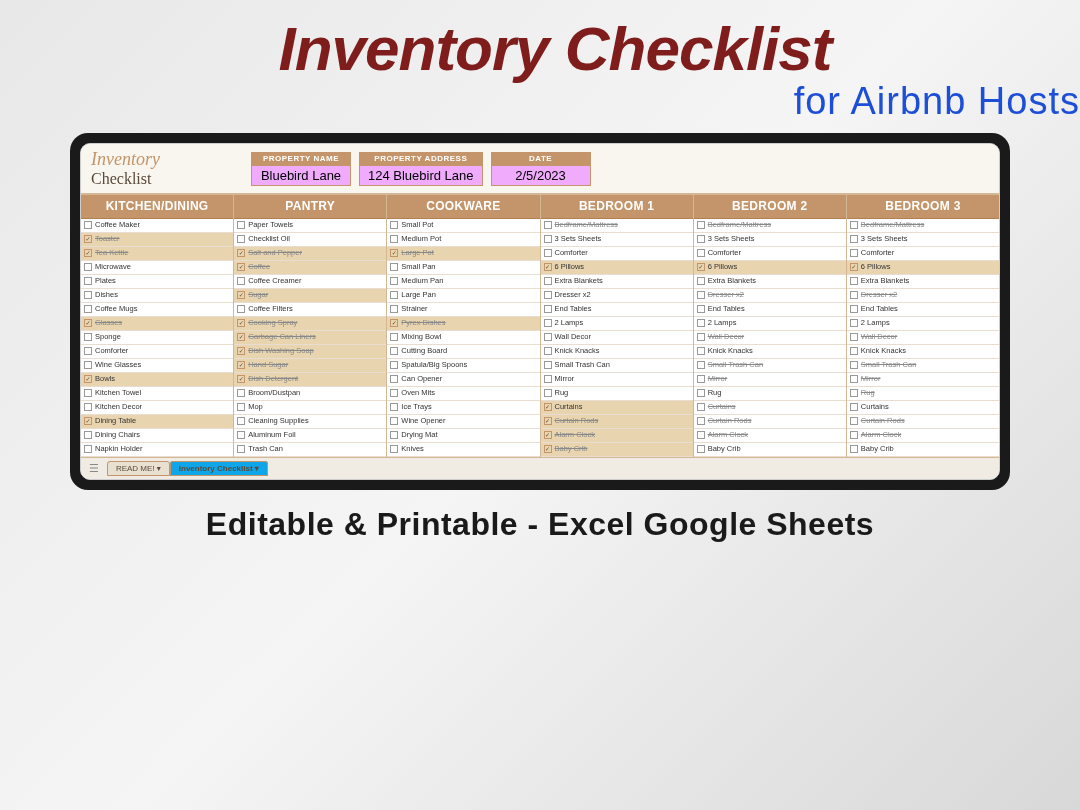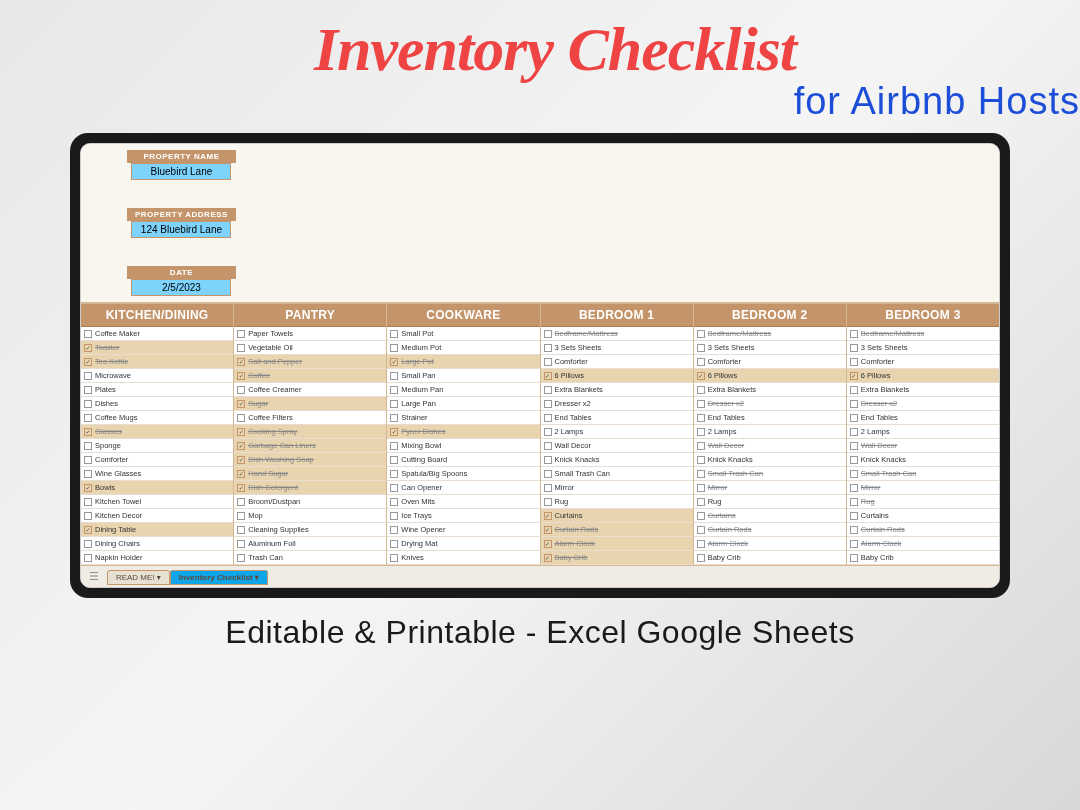--- a/index.html
+++ b/index.html
@@ -15,25 +15,25 @@
     }
 
     
     .header {
       width: 100%;
       text-align: center;
       padding: 18px 0 10px 0;
       flex-shrink: 0;
     }
     .title-line1 {
-      font-family: Liberation Serif, serif;
+      font-family: Liberation Sans, sans-serif;
       font-size: 62px;
       font-style: italic;
       font-weight: 700;
-      color: #ef4444;
+      color: #7f1d1d;
       line-height: 1;
       letter-spacing: -1px;
       margin-left: 30px;
     }
     .title-line2 {
       font-size: 38px;
       font-weight: 400;
       color: #1d4ed8;
       letter-spacing: 1px;
       text-align: right;
@@ -75,45 +75,44 @@
       line-height: 1.1;
     }
     .logo-text2 {
       font-family: Georgia, serif;
       font-size: 16px;
       color: #5a4a3a;
       line-height: 1.1;
     }
     .property-fields {
       display: flex;
-      gap: 28px;
-      margin-left: 36px;
-      flex-direction: column;
+      gap: 8px;
+      margin-left: 20px;
     }
     .property-field {
       display: flex;
       flex-direction: column;
       align-items: center;
     }
     .field-label {
       background: #c4956a;
       color: #fff;
       font-size: 8px;
       font-weight: bold;
       padding: 2px 8px;
       letter-spacing: 0.5px;
       width: 100%;
       text-align: center;
     }
     .field-value {
       border: 1px solid #c4956a;
-      font-size: 10px;
+      font-size: 13px;
       padding: 2px 8px;
       text-align: center;
-      background: #7dd3fc;
+      background: #f0abfc;
       min-width: 100px;
     }
 
     
     .spreadsheet {
       display: flex;
       font-size: 7.5px;
       line-height: 1.35;
     }
     .col {
@@ -202,37 +201,41 @@
     }
 
     
     .footer {
       width: 100%;
       text-align: center;
       padding: 8px 0;
     }
     .footer-text {
       font-size: 32px;
-      font-weight: normal;
+      font-weight: bold;
       color: #1a1a1a;
       letter-spacing: 0.5px;
     }
   </style>
 </head>
 <body>
 
 <div class="header">
   <div class="title-line1">Inventory Checklist</div>
   <div class="title-line2">for Airbnb Hosts</div>
 </div>
 
 <div class="device-frame">
   <div class="device-screen">
 
     <div class="sheet-header">
+      <div class="sheet-title-logo">
+        <div class="logo-text1">Inventory</div>
+        <div class="logo-text2">Checklist</div>
+      </div>
       <div class="property-fields">
         <div class="property-field">
           <div class="field-label">PROPERTY NAME</div>
           <div class="field-value">Bluebird Lane</div>
         </div>
         <div class="property-field">
           <div class="field-label">PROPERTY ADDRESS</div>
           <div class="field-value">124 Bluebird Lane</div>
         </div>
         <div class="property-field">
@@ -315,21 +318,21 @@
           </div>
         </div>
         <div class="col">
           <div class="col-header">PANTRY</div>
           <div class="col-row">
             <div class="checkbox"></div>
             <span class="item-text">Paper Towels</span>
           </div>
           <div class="col-row">
             <div class="checkbox"></div>
-            <span class="item-text">Vegetable Oil</span>
+            <span class="item-text">Checklist Oil</span>
           </div>
           <div class="col-row checked">
             <div class="checkbox checked-box"></div>
             <span class="item-text strikethrough">Salt and Pepper</span>
           </div>
           <div class="col-row checked">
             <div class="checkbox checked-box"></div>
             <span class="item-text strikethrough">Coffee</span>
           </div>
           <div class="col-row">

